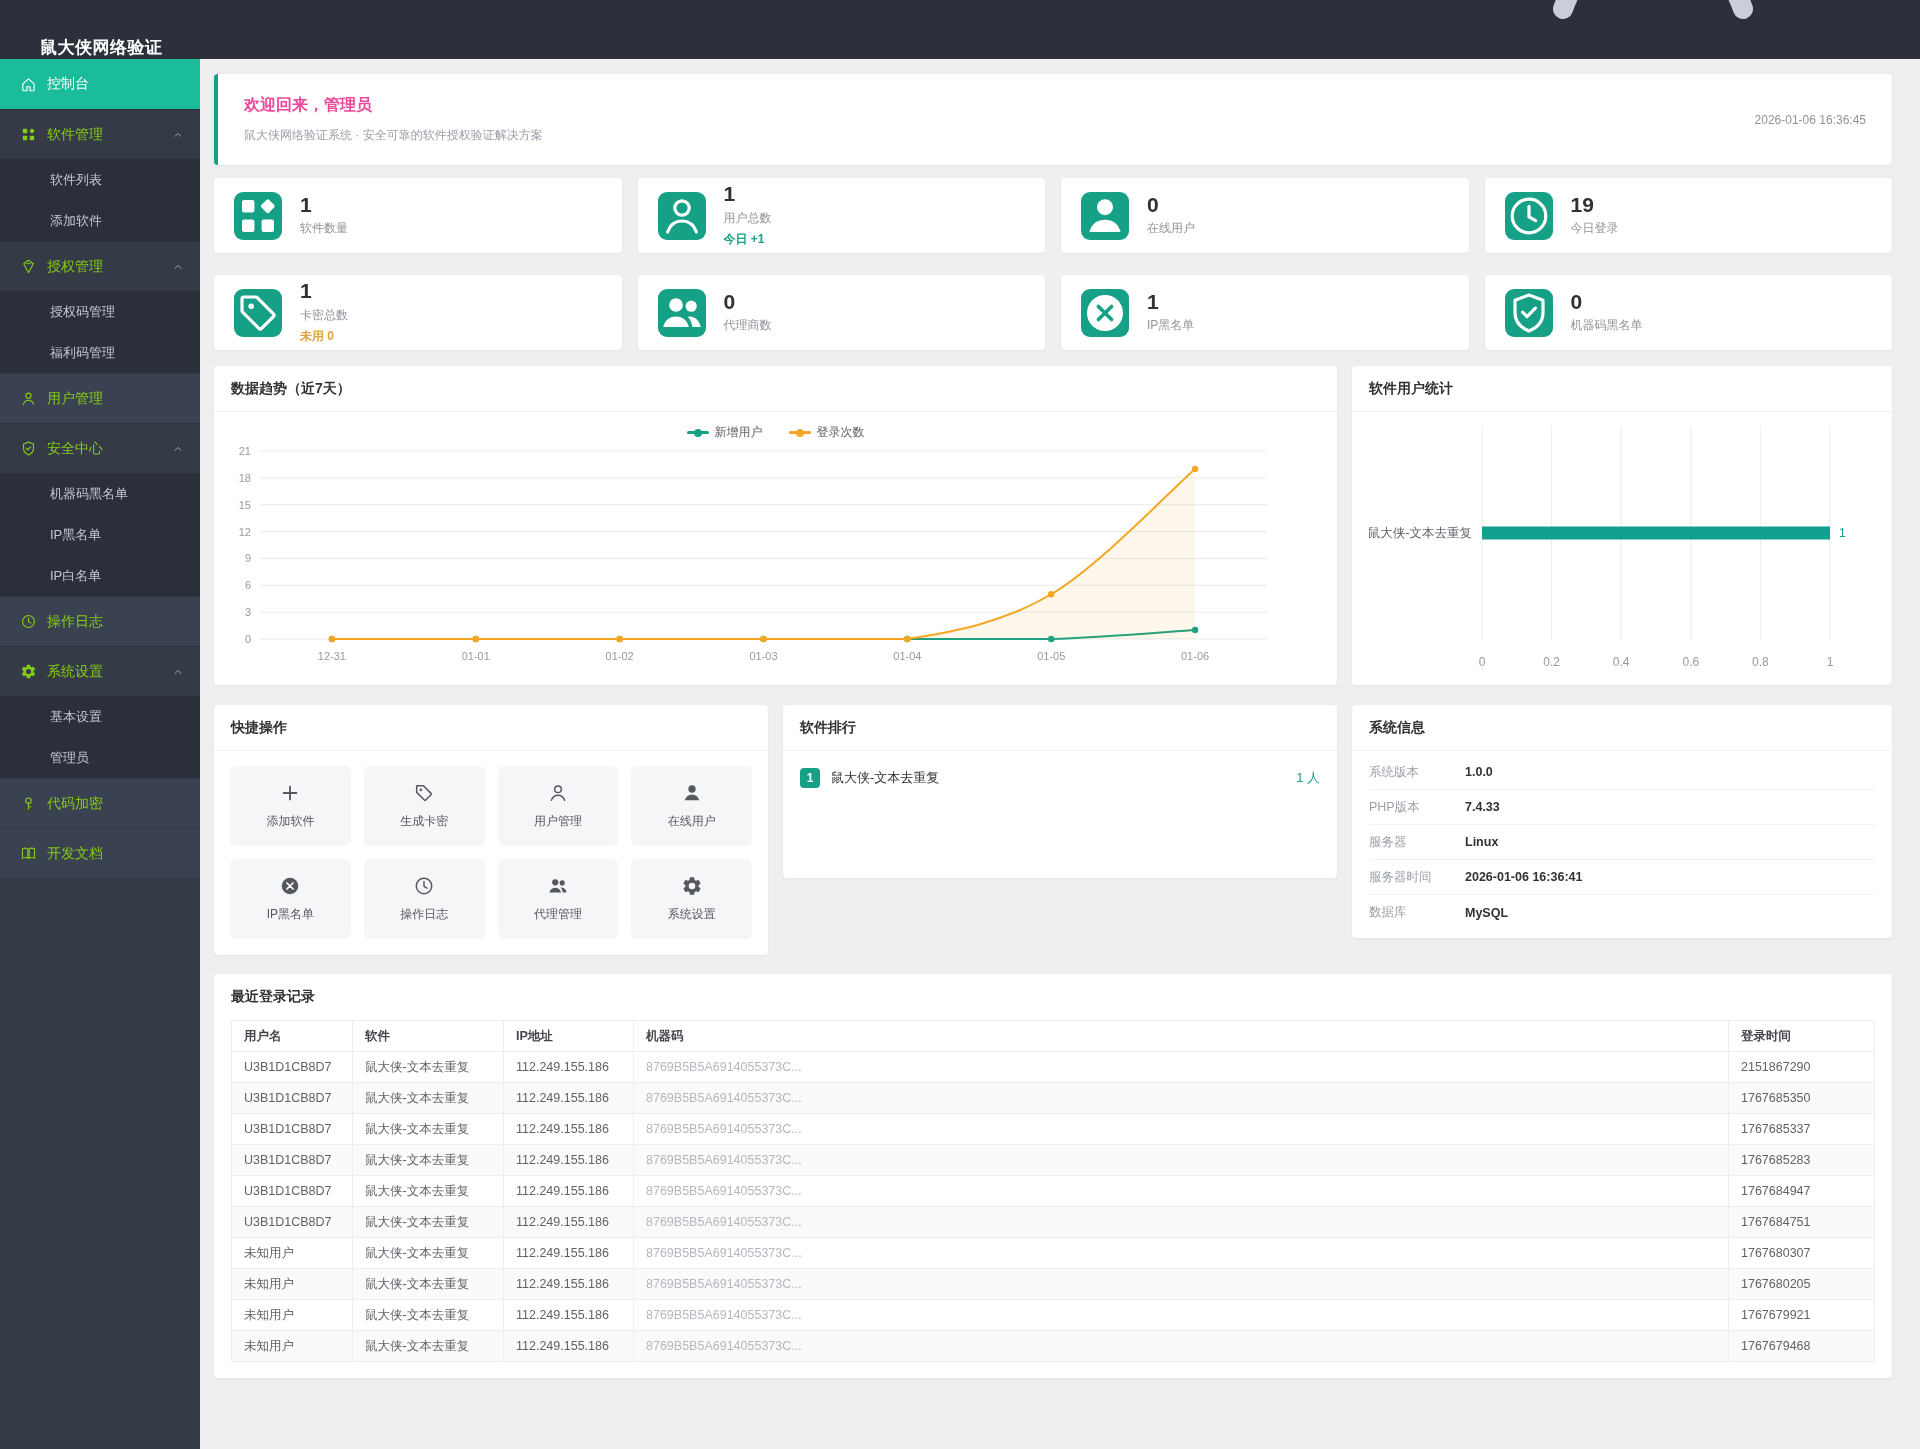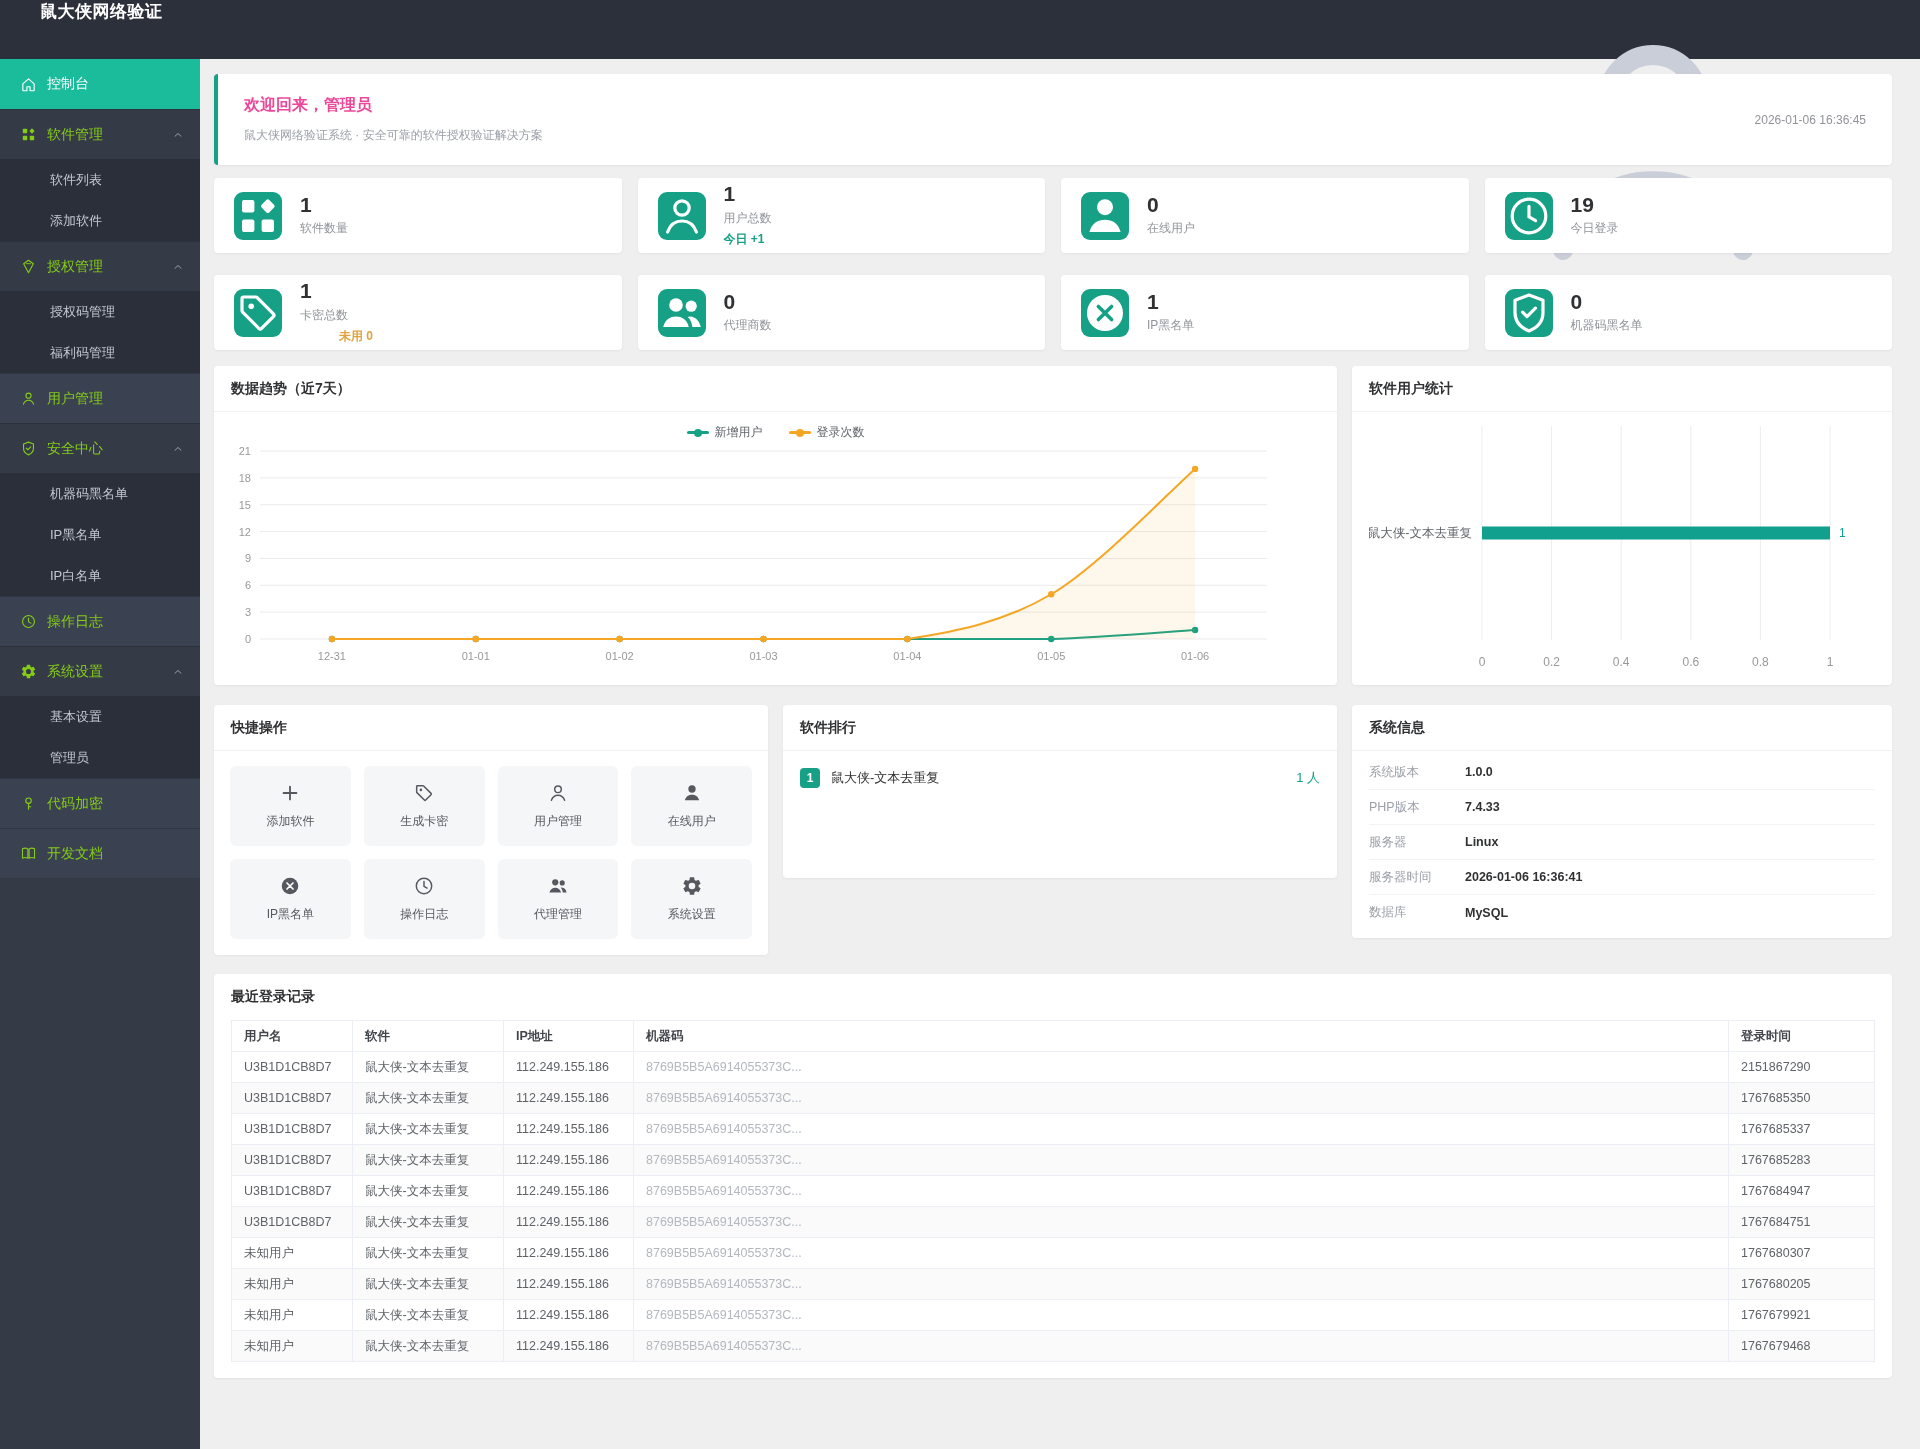--- a/index.html
+++ b/index.html
@@ -4,21 +4,21 @@
 <style>
   * { box-sizing: border-box; }
   html,body { margin:0; padding:0; }
   body {
     width:1920px; height:1449px; overflow:hidden;
     font-family:"Liberation Sans","DejaVu Sans",sans-serif;
     background:#efefef; color:#303133;
   }
   
   .topbar {
-    height:59px; background:#2b303b; display:flex; align-items:flex-start;
+    height:59px; background:#2b303b; display:flex; align-items:flex-end;
     justify-content:space-between; padding:0 26px 0 40px;
   }
   .brand { color:#ffffff; font-size:17px; font-weight:700; letter-spacing:.5px; }
   .user-menu { display:flex; align-items:center; gap:7px; color:#c9ced8; font-size:13px; cursor:pointer; }
   .user-menu svg { width:16px; height:16px; display:block; }
   
   .shell { display:flex; height:1390px; }
   aside { width:200px; flex-shrink:0; background:#343a46; overflow:hidden; }
   .s-item {
     height:50px; display:flex; align-items:center; gap:10px;
@@ -50,21 +50,21 @@
   .stats { display:grid; grid-template-columns:repeat(4,1fr); gap:22px 16px; margin-bottom:16px; }
   .stat-card { background:#fff; border-radius:4px; box-shadow:0 1px 3px rgba(0,0,0,.05);
     height:75px; padding:0 20px; display:flex; align-items:center; gap:18px; }
   .stat-icon { --bg:#16a085; width:48px; height:48px; border-radius:9px; background:#16a085; color:#fff;
     display:flex; align-items:center; justify-content:center; flex-shrink:0; }
   .stat-icon svg { width:24px; height:24px; }
   .stat-num { font-size:21px; font-weight:700; color:#2f3133; line-height:1.05; }
   .stat-label { font-size:12px; color:#909399; margin-top:4px; }
   .stat-extra { font-size:12px; margin-top:4px; font-weight:600; }
   .stat-extra.teal { color:#16a085; }
-  .stat-extra.orange { color:#e0a23c;margin-left:39px; }
+  .stat-extra.orange { color:#e0a23c; }
   
   .charts-row { display:grid; grid-template-columns:1fr 540px; gap:15px; margin-bottom:20px; }
   .chart-card { height:319px; overflow:hidden; }
   .legend { display:flex; justify-content:center; gap:26px; padding:12px 0 0; font-size:12px; color:#5f6368; }
   .legend-item { display:flex; align-items:center; gap:6px; cursor:pointer; }
   .lg-mark { width:22px; height:2.5px; border-radius:2px; position:relative; }
   .lg-mark i { position:absolute; left:50%; top:50%; width:8px; height:8px; border-radius:50%;
     transform:translate(-50%,-50%); display:block; }
   svg.chart { display:block; }
   

